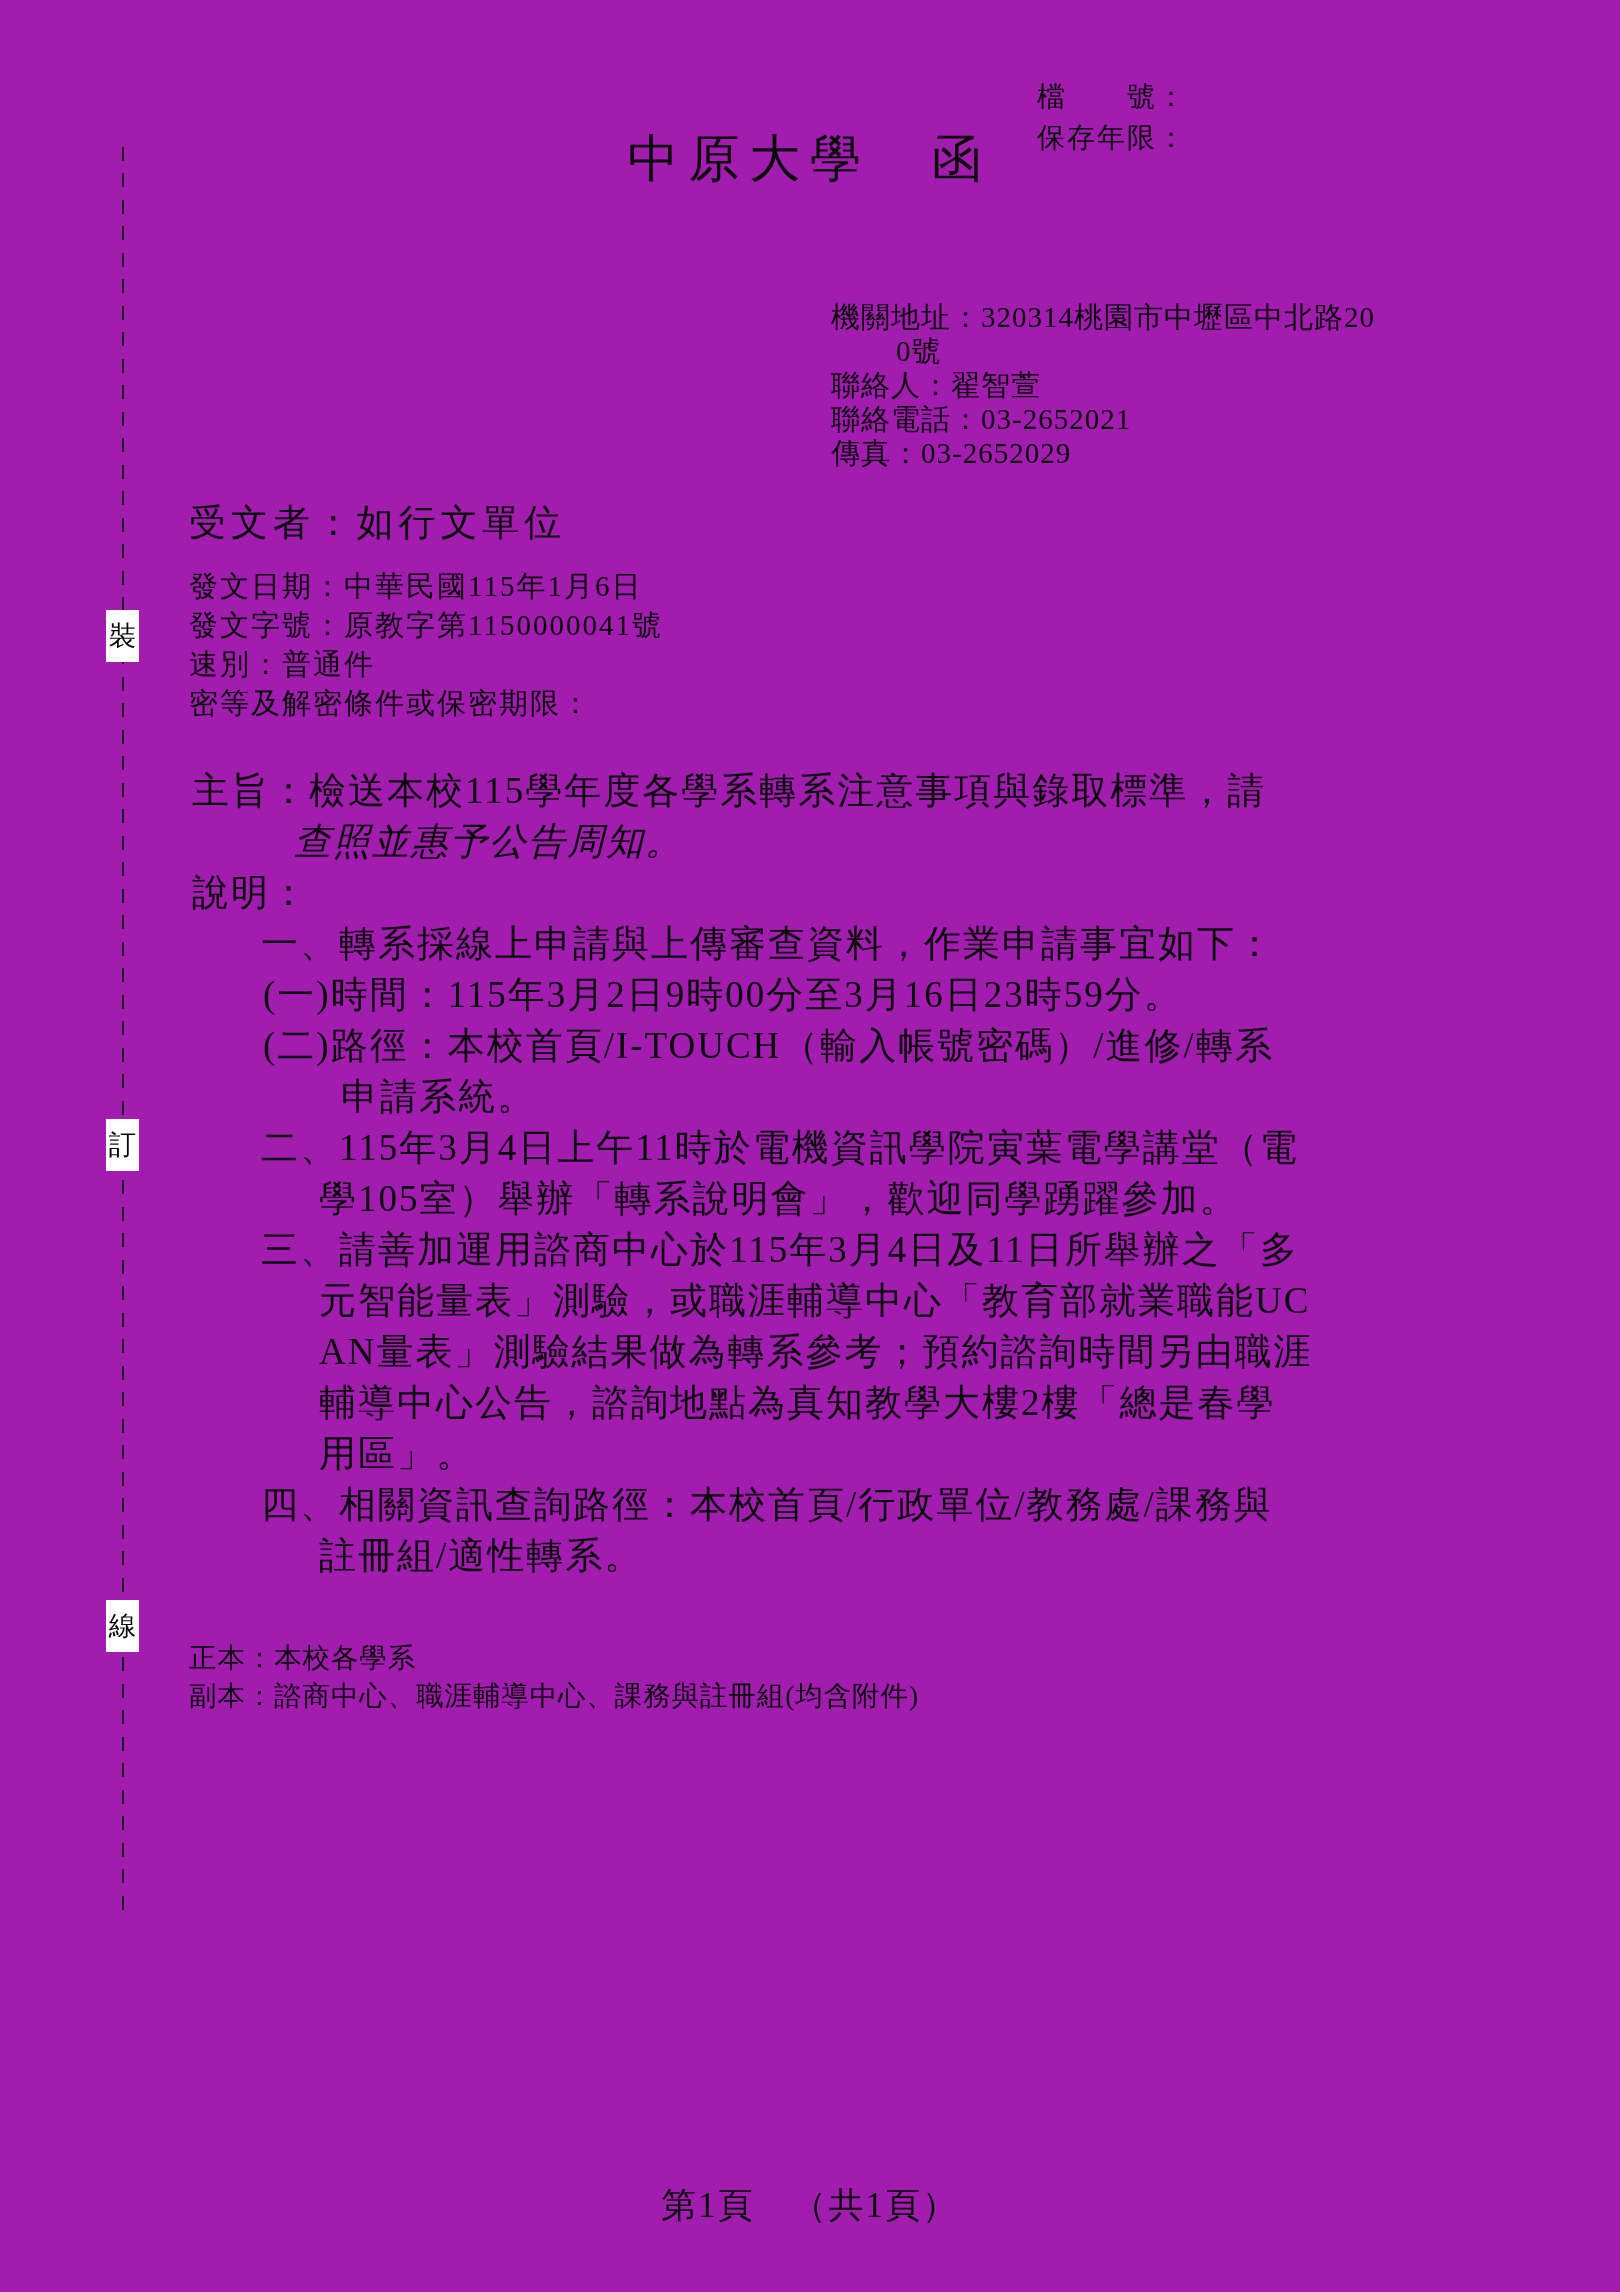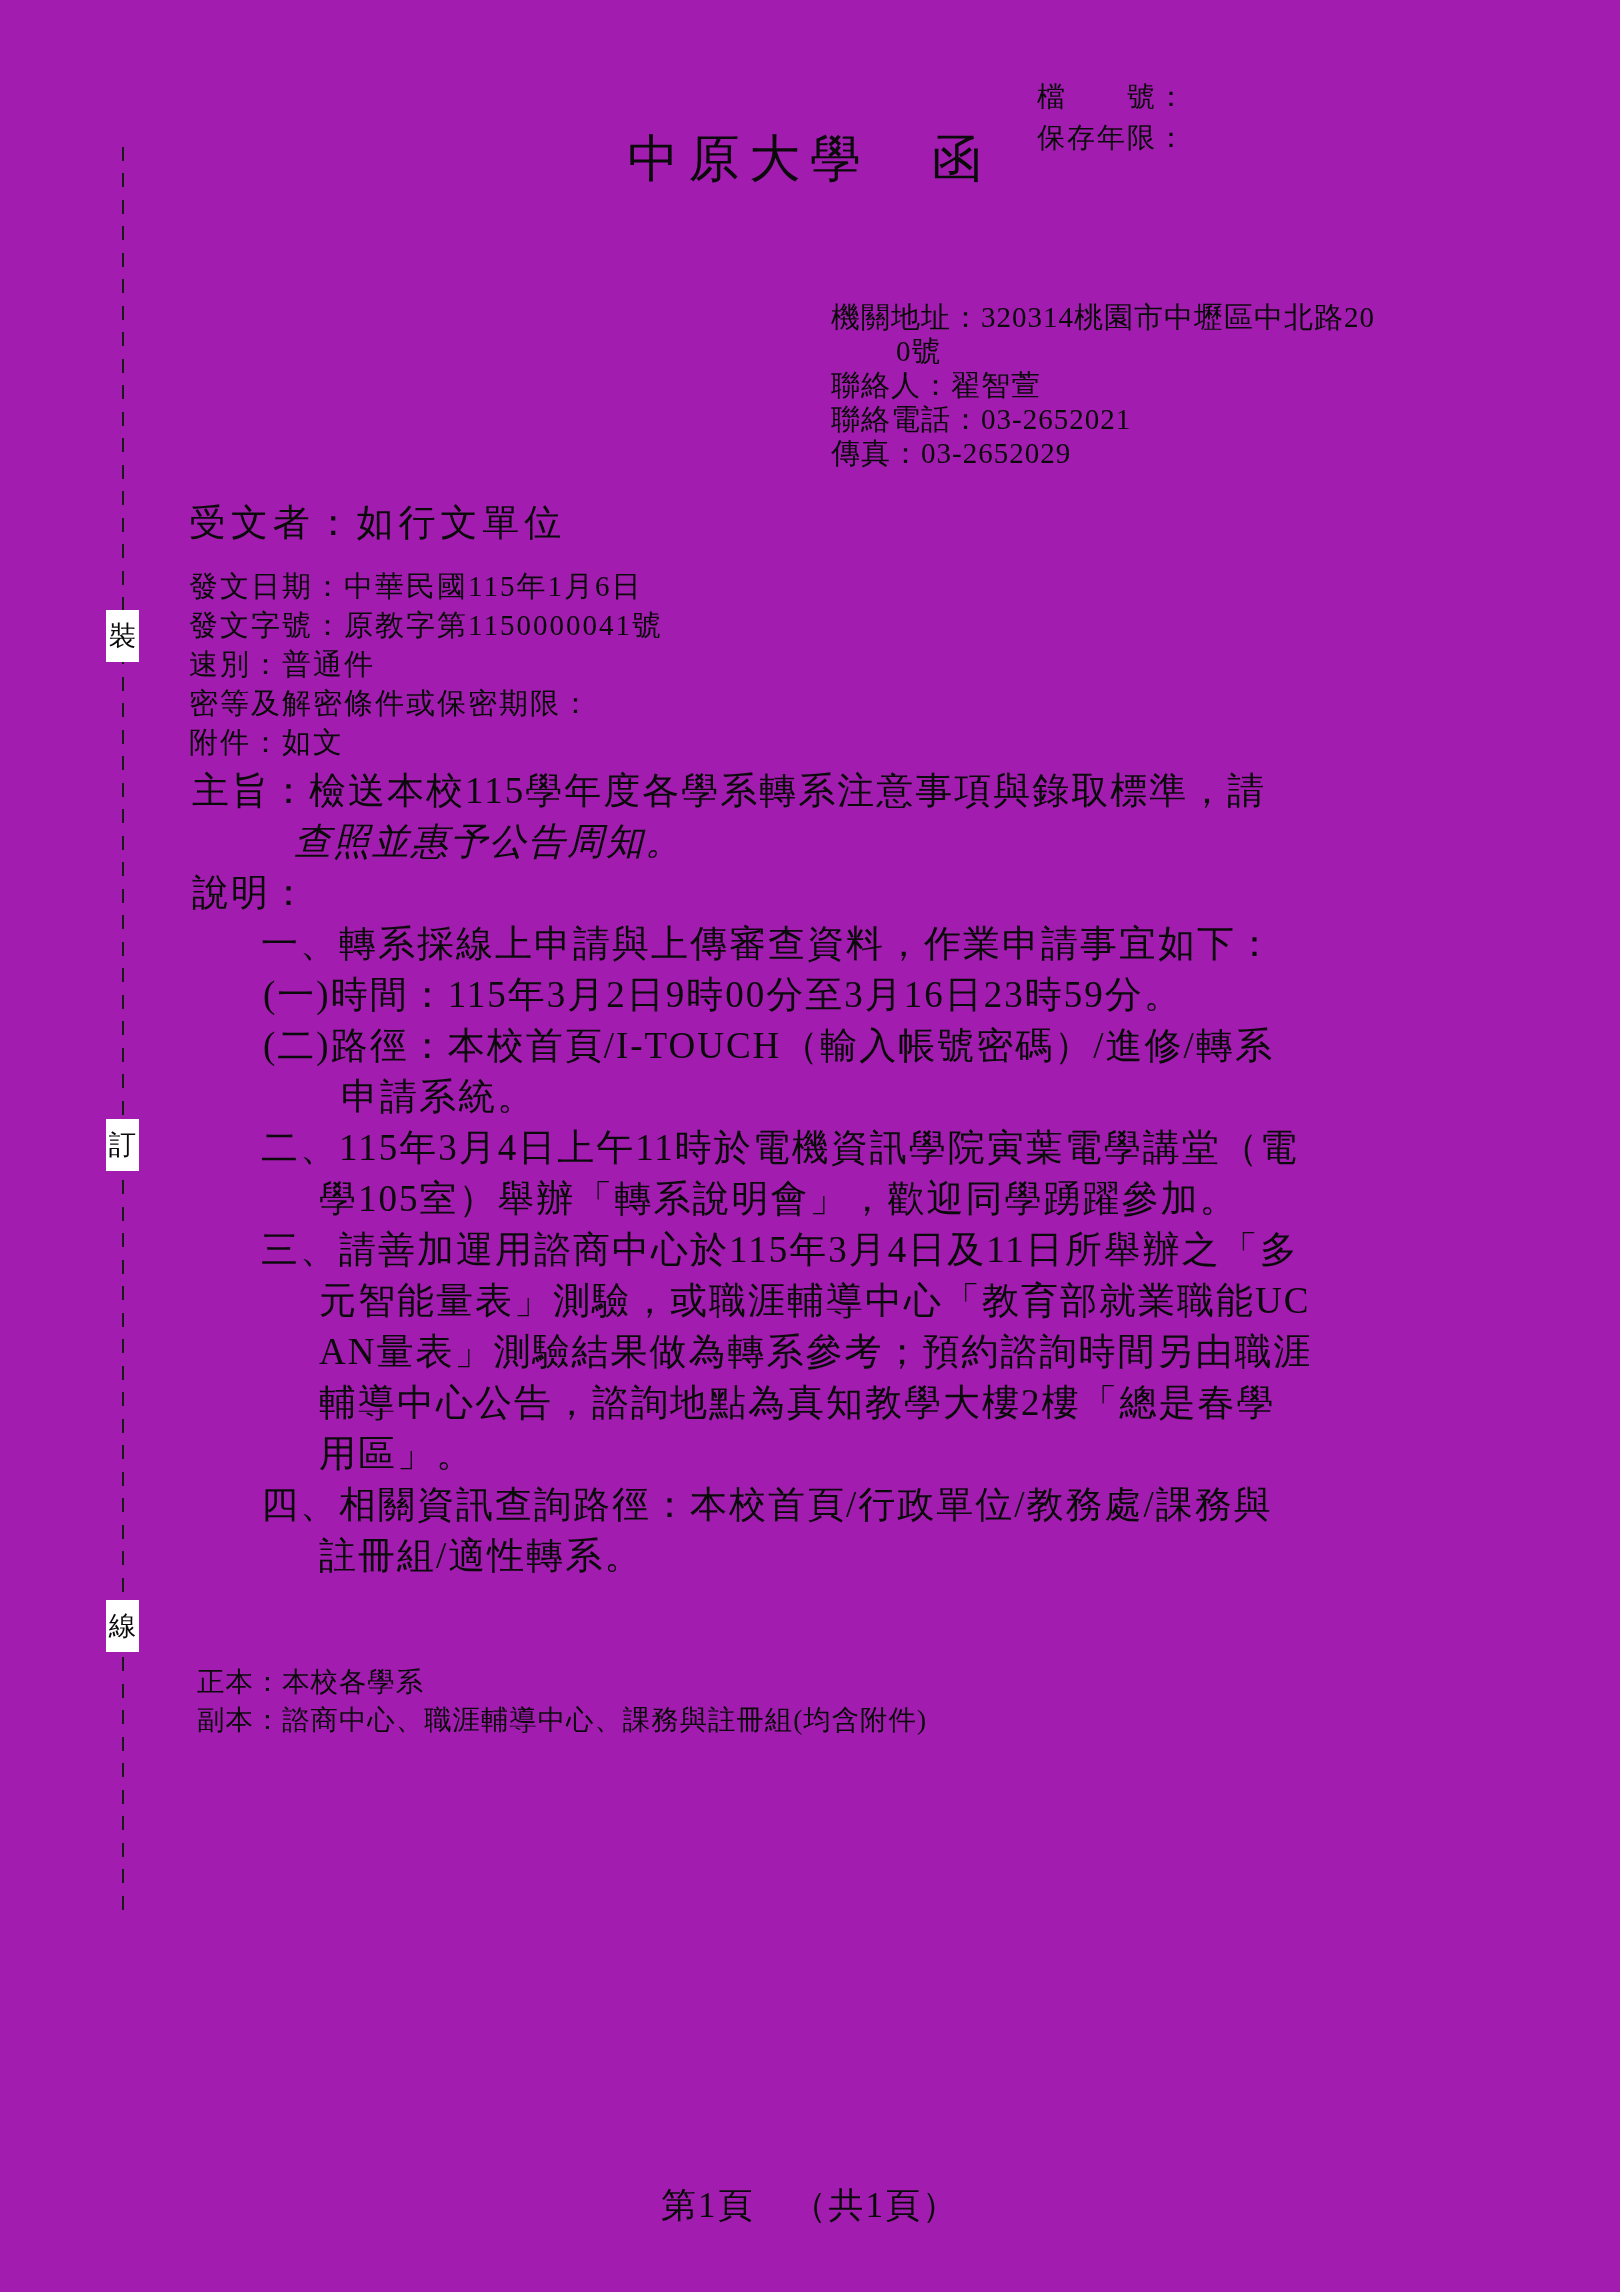--- a/index.html
+++ b/index.html
@@ -49,24 +49,23 @@
     white-space:nowrap;
   }
   .docbody .ln{height:51px;}
   .i-subj{margin-left:102px;font-style:italic;}
   .i1{margin-left:69px;}
   .i2{margin-left:71px;}
   .i1c{margin-left:127px;}
   .i2c{margin-left:149px;}
   
   .copies{
-    position:absolute;left:197px;top:1639px;
+    position:absolute;left:189px;top:1639px;
     font-size:27.4px;line-height:38px;letter-spacing:1px;
     white-space:nowrap;
-    margin-top:24px;
   }
   
   .binding-line{
     position:absolute;left:122px;top:147px;
     width:2px;height:1764px;
     background:repeating-linear-gradient(to bottom,#1a1a1a 0 13.7px,transparent 13.7px 26.5px);
   }
   .bind-char{
     position:absolute;left:106px;width:33px;
     text-align:center;background:#ffffff;
@@ -101,21 +100,20 @@
     <div>傳真：03-2652029</div>
   </div>
 
   <div class="recipient">受文者：如行文單位</div>
 
   <div class="meta">
     <div>發文日期：中華民國115年1月6日</div>
     <div>發文字號：原教字第1150000041號</div>
     <div>速別：普通件</div>
     <div>密等及解密條件或保密期限：</div>
-    <div>附件：如文</div>
   </div>
 
   <div class="docbody">
     <div class="ln">主旨：檢送本校115學年度各學系轉系注意事項與錄取標準，請</div>
     <div class="ln i-subj">查照並惠予公告周知。</div>
     <div class="ln">說明：</div>
     <div class="ln i1">一、轉系採線上申請與上傳審查資料，作業申請事宜如下：</div>
     <div class="ln i2">(一)時間：115年3月2日9時00分至3月16日23時59分。</div>
     <div class="ln i2">(二)路徑：本校首頁/I-TOUCH（輸入帳號密碼）/進修/轉系</div>
     <div class="ln i2c">申請系統。</div>

